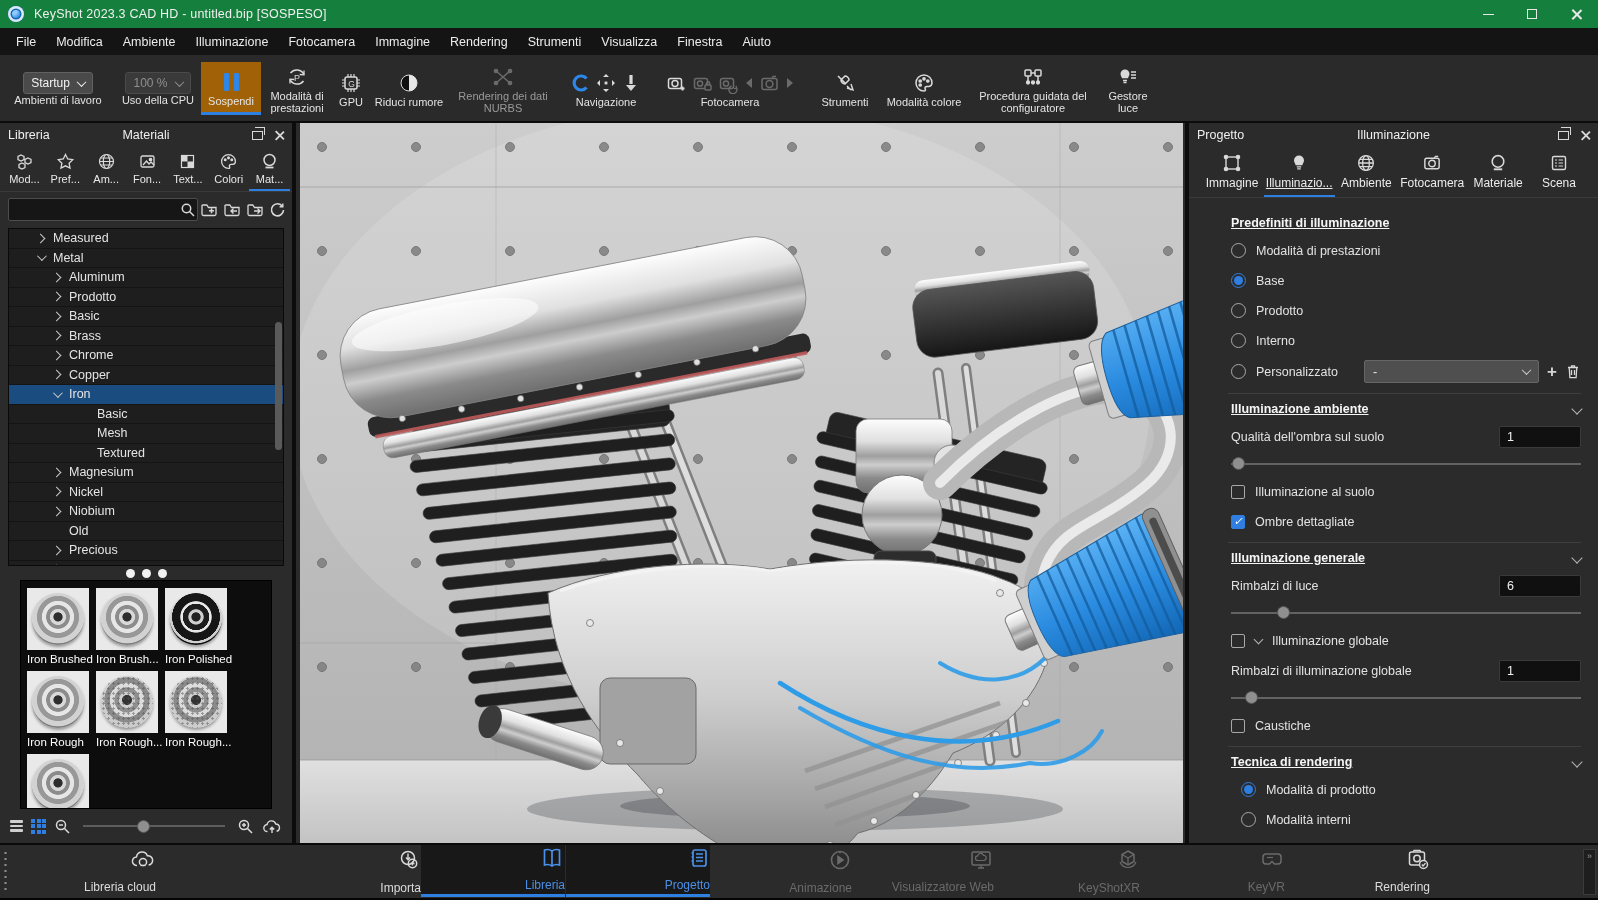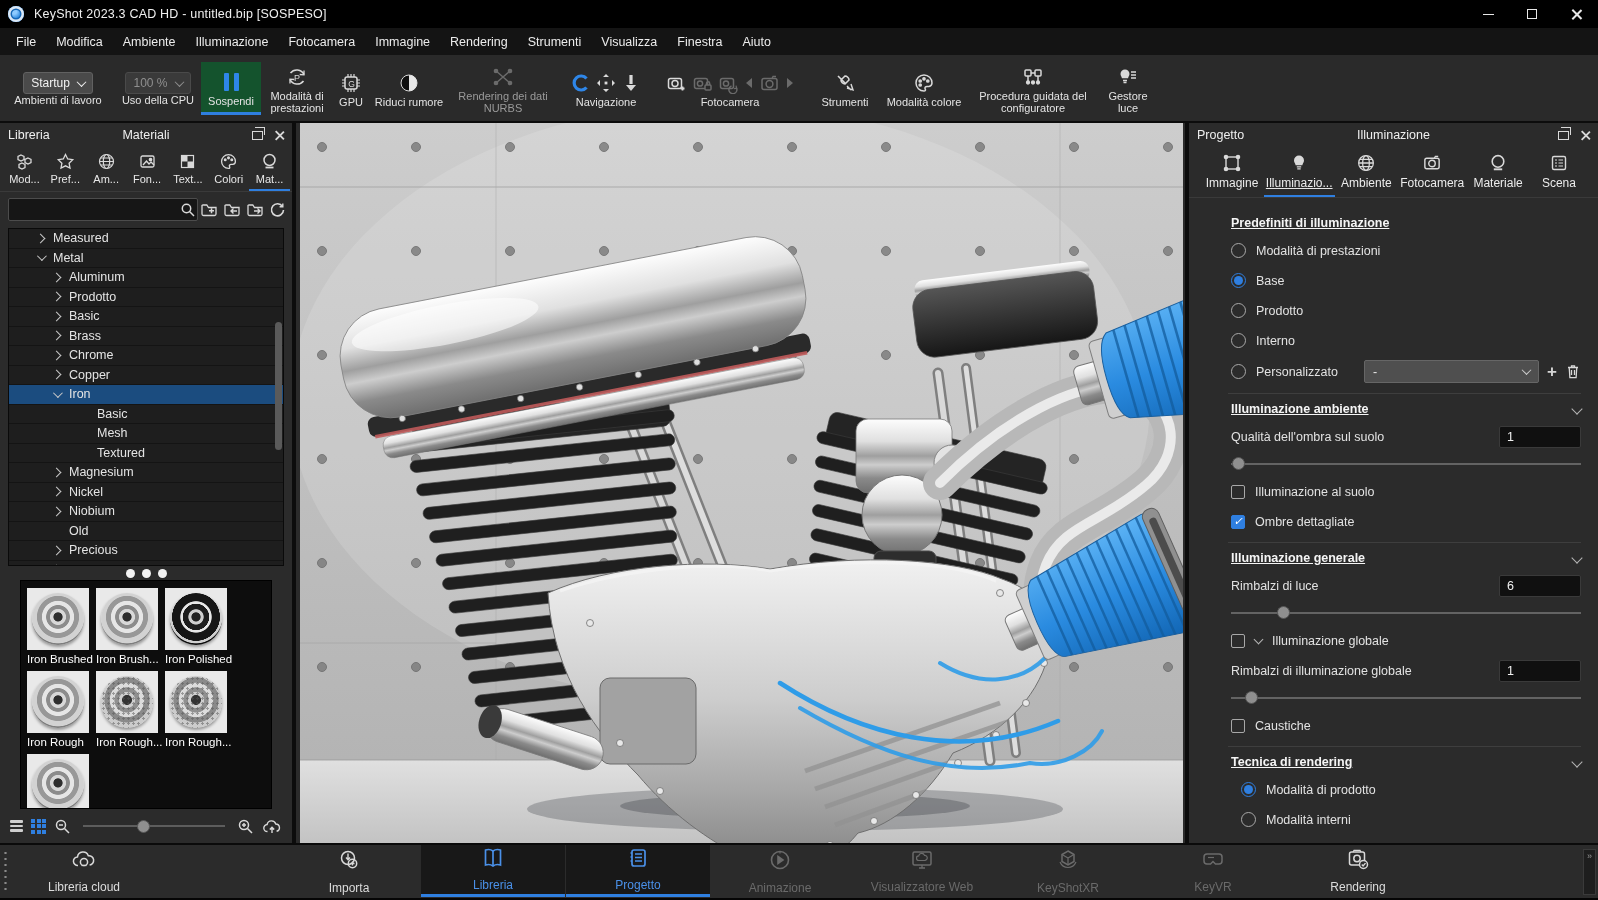--- a/index.html
+++ b/index.html
@@ -9,21 +9,21 @@
     background:#2b2b2b; color:#e6e6e6;
     font-family:"Liberation Sans", sans-serif; font-size:12px;
     -webkit-font-smoothing:antialiased;
   }
   svg { display:block; }
   .ico { color:#d9d9d9; }
   .ico.dim { color:#6b6b6b; }
   .ico.blue { color:#2e86e8; }
 
   
-  .titlebar { position:absolute; top:0; left:0; right:0; height:28px; background:#000000; display:flex; align-items:center; }
+  .titlebar { position:absolute; top:0; left:0; right:0; height:28px; background:#15803d; display:flex; align-items:center; }
   .ks-logo { width:16px; height:16px; border-radius:50%; margin:0 10px 0 8px;
     background:radial-gradient(circle at 38% 35%, #8ecbff 0 18%, #1f7fd9 55%, #0c5aa8 100%);
     box-shadow:inset 0 0 0 2.5px rgba(255,255,255,.85), inset 0 0 0 4px #1668b8; }
   .win-title { font-size:12.5px; color:#f0f0f0; letter-spacing:.2px; }
   .win-controls { margin-left:auto; display:flex; height:100%; }
   .win-btn { width:44px; height:100%; display:flex; align-items:center; justify-content:center; }
   .glyph-min { width:11px; height:0; border-top:1.4px solid #e8e8e8; }
   .glyph-max { width:10px; height:10px; border:1.4px solid #e8e8e8; }
   .xicon { position:relative; width:11px; height:11px; }
   .xicon::before,.xicon::after { content:""; position:absolute; left:50%; top:-1px; width:1.5px; height:13px; background:#e8e8e8; }
@@ -34,21 +34,21 @@
   .menu-item { padding:0 10px; font-size:12.5px; color:#ececec; }
 
   
   .toolbar { position:absolute; top:55px; left:0; right:0; height:68px; background:#2a2a2a; border-bottom:2px solid #0c0c0c; display:flex; align-items:center; }
   .drag-handle { width:6px; margin:4px 1px; background-image:radial-gradient(#8a8a8a 1px, transparent 1.2px); background-size:5px 6px; background-position:2px 2px; }
   .tool-cell { display:flex; flex-direction:column; align-items:center; justify-content:flex-start; padding:7px 3px 3px; position:relative; }
   .tool-cell .icons-row { height:26px; display:flex; align-items:center; gap:5px; }
   .tool-label { font-size:11px; line-height:12px; text-align:center; color:#e3e3e3; margin-top:auto; padding-bottom:2px; white-space:normal; }
   .tool-label.dim { color:#9a9a9a; }
   .tb-divider { width:1px; background:#454545; margin:5px 3px; }
-  .tool-cell.active-tool { background:#14532d; border-bottom:3px solid #2f7fe0; }
+  .tool-cell.active-tool { background:#a16207; border-bottom:3px solid #2f7fe0; }
   .dd { background:#4a4a4a; border:1px solid #616161; border-radius:3px; height:22px; padding:0 7px; display:flex; align-items:center; gap:8px; font-size:12px; color:#f2f2f2; }
   .dd.disabled { color:#8f8f8f; background:#3a3a3a; border-color:#4a4a4a; }
   .chev { width:7px; height:7px; border-right:1.6px solid currentColor; border-bottom:1.6px solid currentColor; transform:rotate(45deg) translate(-1px,-1px); display:inline-block; }
   .pause-bars { display:flex; gap:5px; }
   .pause-bars i { display:block; width:5px; height:18px; background:#2e86e8; border-radius:1px; }
 
   
   .panel-head { height:24px; display:flex; align-items:center; padding:0 8px; position:relative; }
   .panel-title { font-size:12.5px; color:#efefef; }
   .panel-subtitle { position:absolute; left:0; right:0; text-align:center; font-size:12.5px; color:#efefef; pointer-events:none; }
@@ -124,21 +124,21 @@
   .slider-knob { position:absolute; top:0; width:13px; height:13px; border-radius:50%; background:#8f8f8f; border:1px solid #565656; }
   .combo { width:175px; height:23px; background:#4f4f4f; border:1px solid #666; border-radius:2px; display:flex; align-items:center; padding:0 8px; color:#e8e8e8; margin-left:auto; }
   .combo .chev { margin-left:auto; color:#ccc; }
   .mini-btn { margin-left:8px; color:#d5d5d5; font-size:17px; font-weight:bold; line-height:1; }
   .sec-chev { width:8px; height:8px; border-right:1.7px solid #b5b5b5; border-bottom:1.7px solid #b5b5b5; transform:rotate(45deg); margin-left:auto; }
   .gi-chev { width:7px; height:7px; border-right:1.6px solid #b5b5b5; border-bottom:1.6px solid #b5b5b5; transform:rotate(45deg); margin:-2px 10px 0 0; }
 
   
   .bottom-bar { position:absolute; left:0; right:0; bottom:0; height:57px; background:#2b2b2b; border-top:2px solid #0a0a0a; }
   .bb-handle { position:absolute; left:3px; top:5px; bottom:8px; width:6px; background-image:radial-gradient(#8a8a8a 1px, transparent 1.2px); background-size:5px 6px; }
-  .bb-item { position:absolute; top:0; height:52px; width:144px; display:flex; flex-direction:column; align-items:center; justify-content:center; gap:9px; color:#dcdcdc; }
+  .bb-item { position:absolute; top:0; height:52px; width:144px; display:flex; flex-direction:column; align-items:flex-end; justify-content:center; gap:9px; color:#dcdcdc; }
   .bb-item .blabel { font-size:12px; }
   .bb-item.active { background:#181818; border-bottom:3px solid #2f7fe0; color:#4a90e8; }
   .bb-item.disabled { color:#6a6a6a; }
   .bb-overflow { position:absolute; right:2px; top:4px; width:13px; height:46px; background:#1e1e1e; border:1px solid #3a3a3a; color:#999; font-size:9px; text-align:center; line-height:12px; }
   .bottom-edge { position:absolute; left:0; right:0; bottom:0; height:2px; background:#050505; }
 </style>
 </head>
 <body>
 
 <div id="app">

